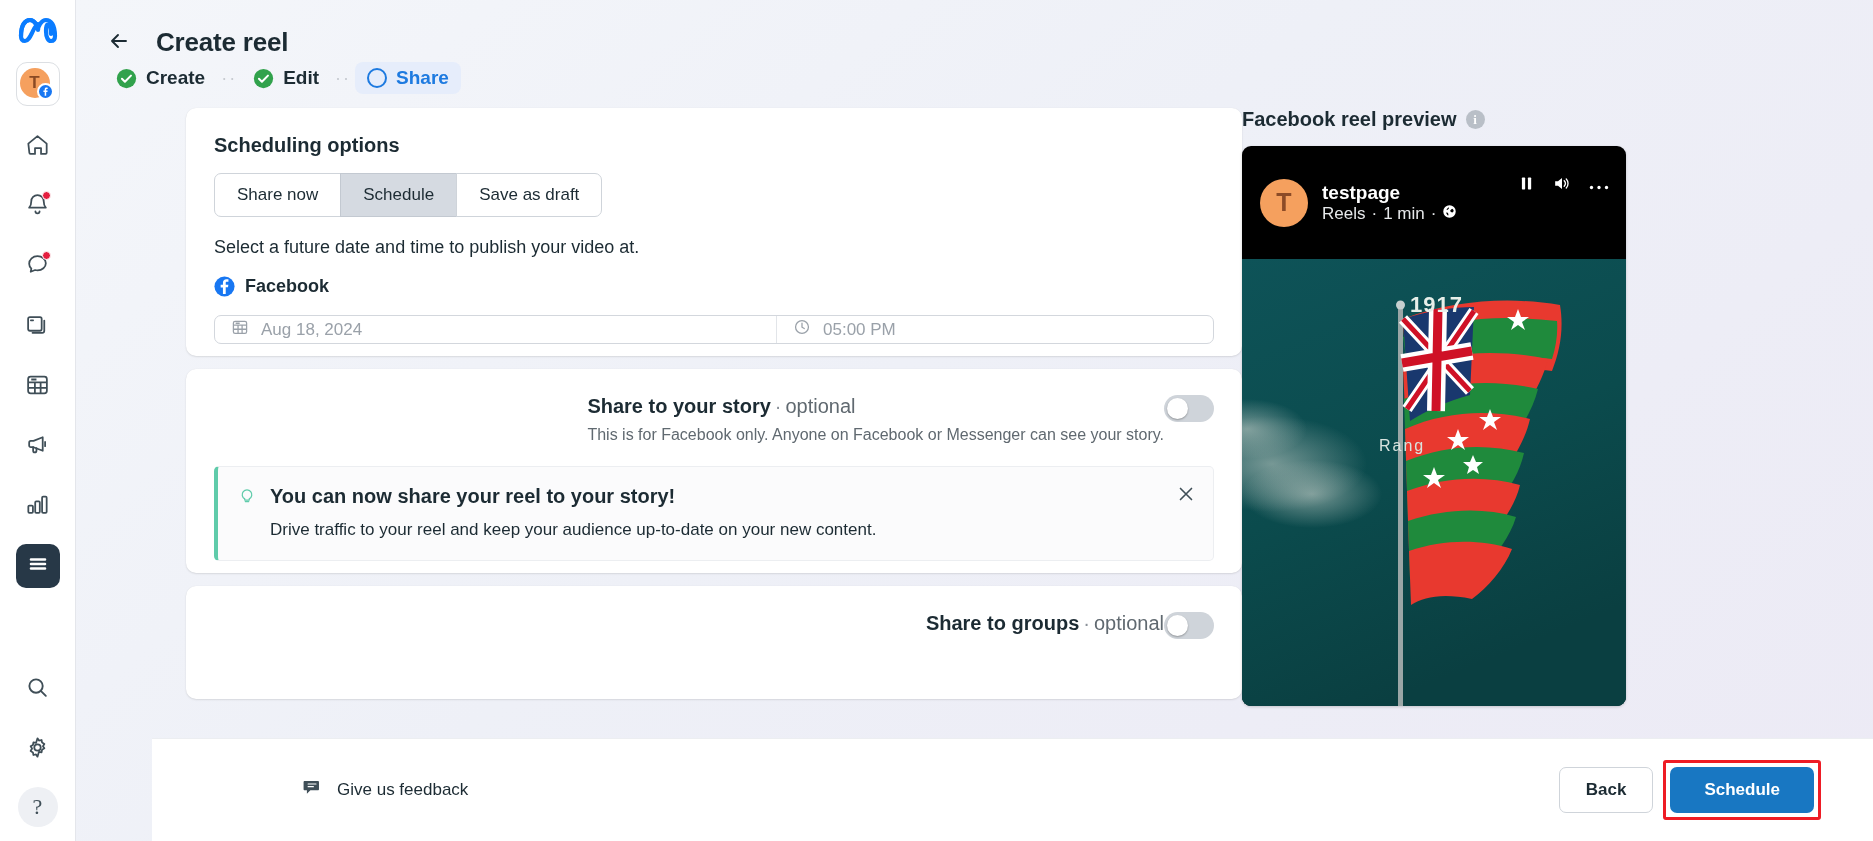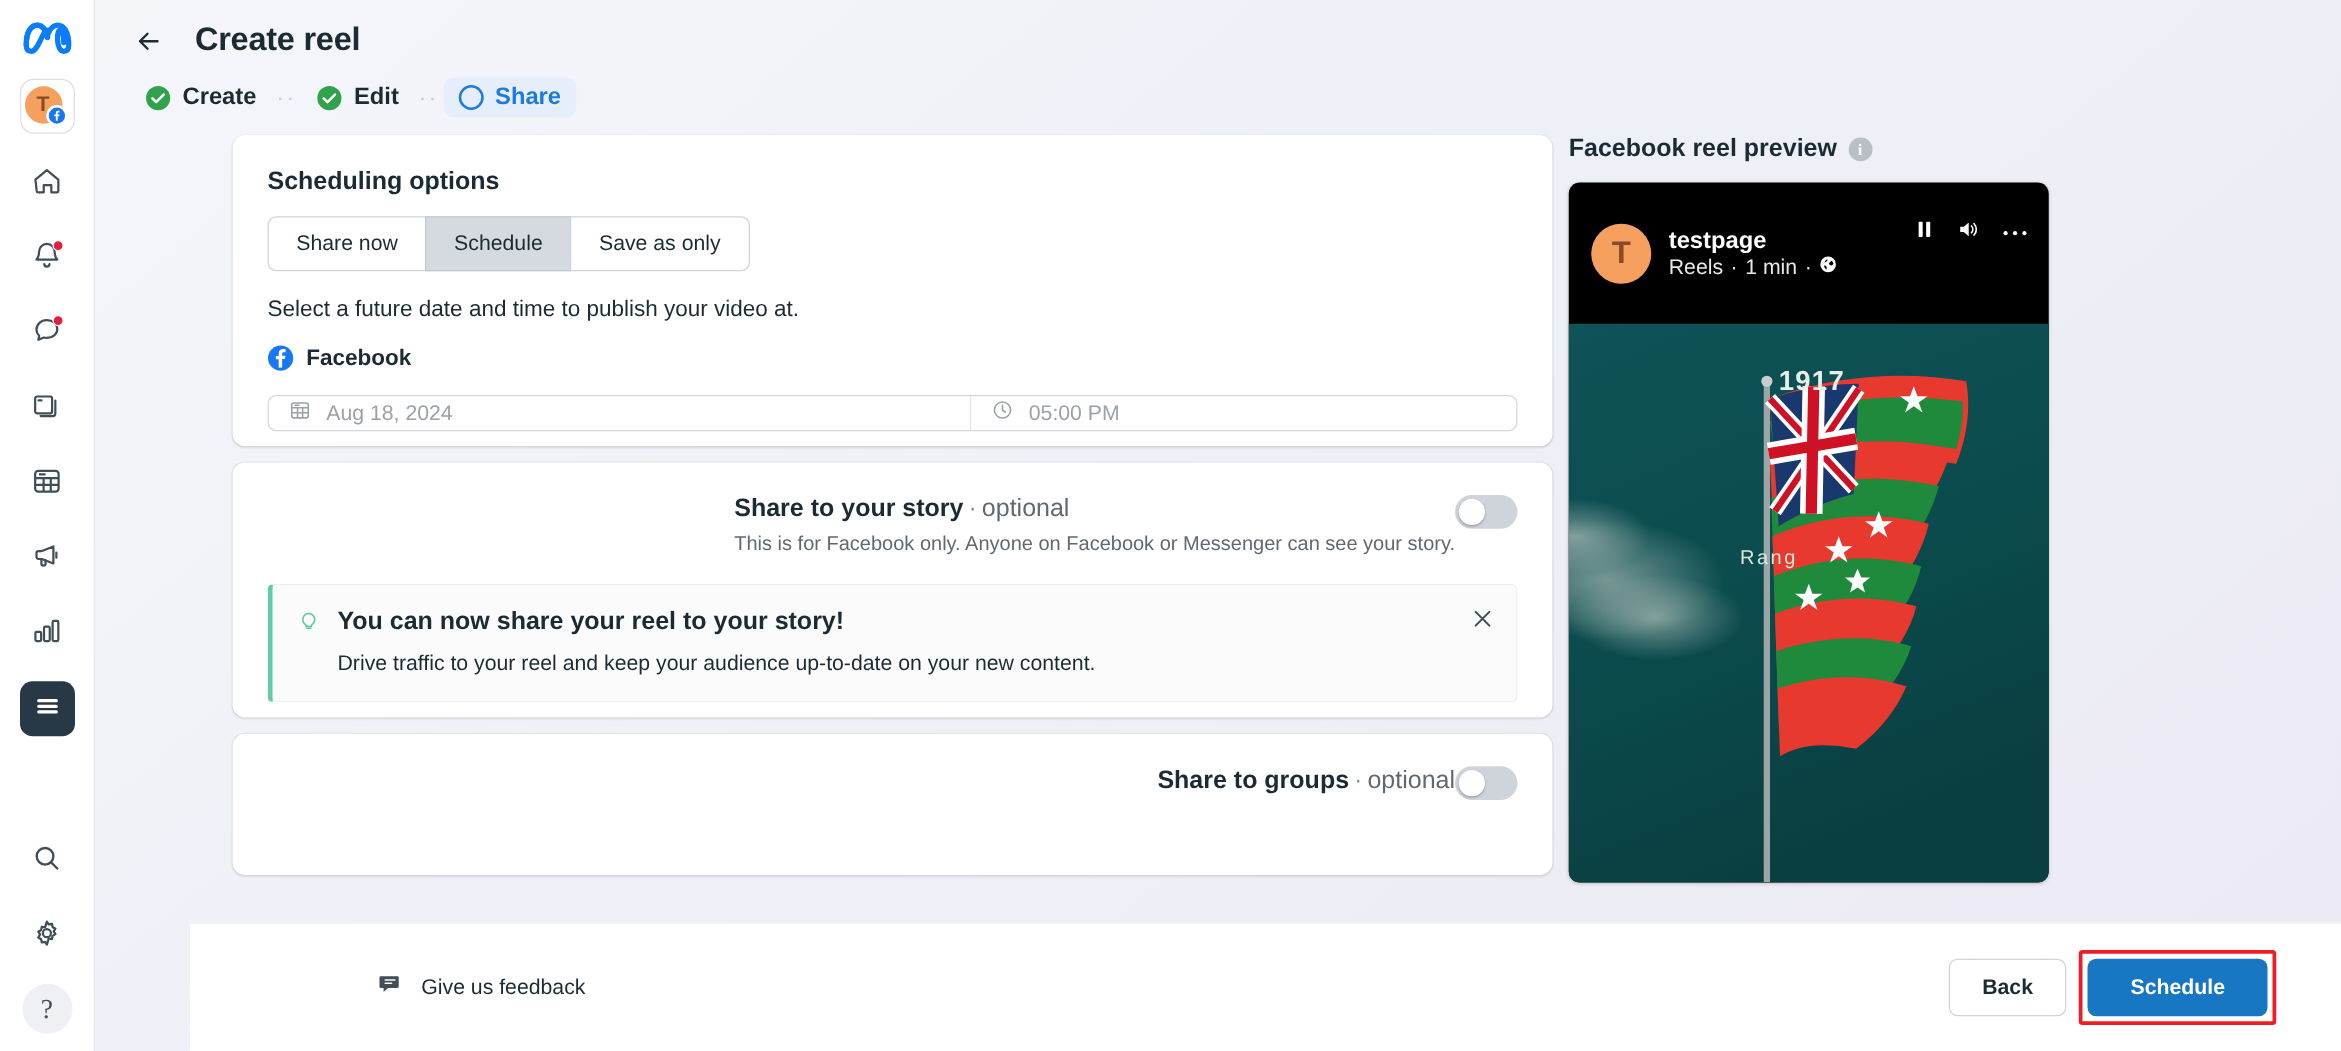--- a/index.html
+++ b/index.html
@@ -62,21 +62,21 @@
     font-family: "Liberation Serif", serif;
   }
 
   
   .main {
     flex: 1 1 auto; height: 841px; position: relative;
     background: linear-gradient(140deg,#f4f6fa 0%, #eef0f7 45%, #eceaf5 100%);
     overflow: hidden;
   }
   .topbar {
-    display: flex; align-items: flex-start; gap: 20px;
+    display: flex; align-items: flex-end; gap: 20px;
     padding: 16px 0 0 26px; height: 58px;
   }
   .back-arrow {
     width: 34px; height: 34px; display: flex; align-items: center; justify-content: center;
     cursor: pointer; color: #1c2b33; font-size: 22px;
   }
   .page-title { font-size: 26px; font-weight: 700; letter-spacing: -0.2px; color: #1c2b33; }
 
   .stepper { display: flex; align-items: center; gap: 0; padding-left: 28px; margin-top: 4px; }
   .step {
@@ -152,21 +152,21 @@
     display: flex; gap: 14px;
   }
   .notice-title { font-size: 20px; font-weight: 700; color: #1c2b33; }
   .notice-body { font-size: 17px; color: #1c2b33; margin-top: 12px; margin-left: 31px; }
   .notice-close {
     position: absolute; right: 16px; top: 16px; cursor: pointer;
     width: 22px; height: 22px; color: #3f4e57;
   }
 
   
-  .right-col { flex: 1 1 auto; padding-left: 13px; }
+  .right-col { flex: 1 1 auto; padding-left: 0; }
   .preview-head { display: flex; align-items: center; gap: 9px; margin-bottom: 15px; }
   .preview-title { font-size: 20px; font-weight: 700; color: #1c2b33; }
   .info-ico {
     width: 19px; height: 19px; border-radius: 50%; background: #b9bfc7; color: #fff;
     font-size: 13px; font-weight: 700; display: flex; align-items: center; justify-content: center;
     font-family: "Liberation Serif", serif;
   }
   .phone {
     width: 384px; height: 560px; border-radius: 9px; overflow: hidden;
     background: #000; position: relative;
@@ -365,21 +365,21 @@
 
     <div class="content">
 
       <div class="left-col">
 
         <div class="card">
           <h3>Scheduling options</h3>
           <div class="segmented">
             <button class="seg">Share now</button>
             <button class="seg selected">Schedule</button>
-            <button class="seg">Save as only</button>
+            <button class="seg">Save as draft</button>
           </div>
           <div class="helper-text">Select a future date and time to publish your video at.</div>
 
           <div class="platform-row">
             <span>
               <svg width="21" height="21" viewBox="0 0 24 24">
                 <circle cx="12" cy="12" r="11.5" fill="#1877f2"></circle>
                 <path d="M13.4 20.6v-7.7h2.6l.4-3H13.4V8c0-.87.24-1.46 1.5-1.46h1.6V3.84c-.28-.04-1.24-.12-2.36-.12-2.33 0-3.93 1.42-3.93 4.04v2.25H7.6v3h2.61v7.7z" fill="#fff"></path>
               </svg>
             </span>

